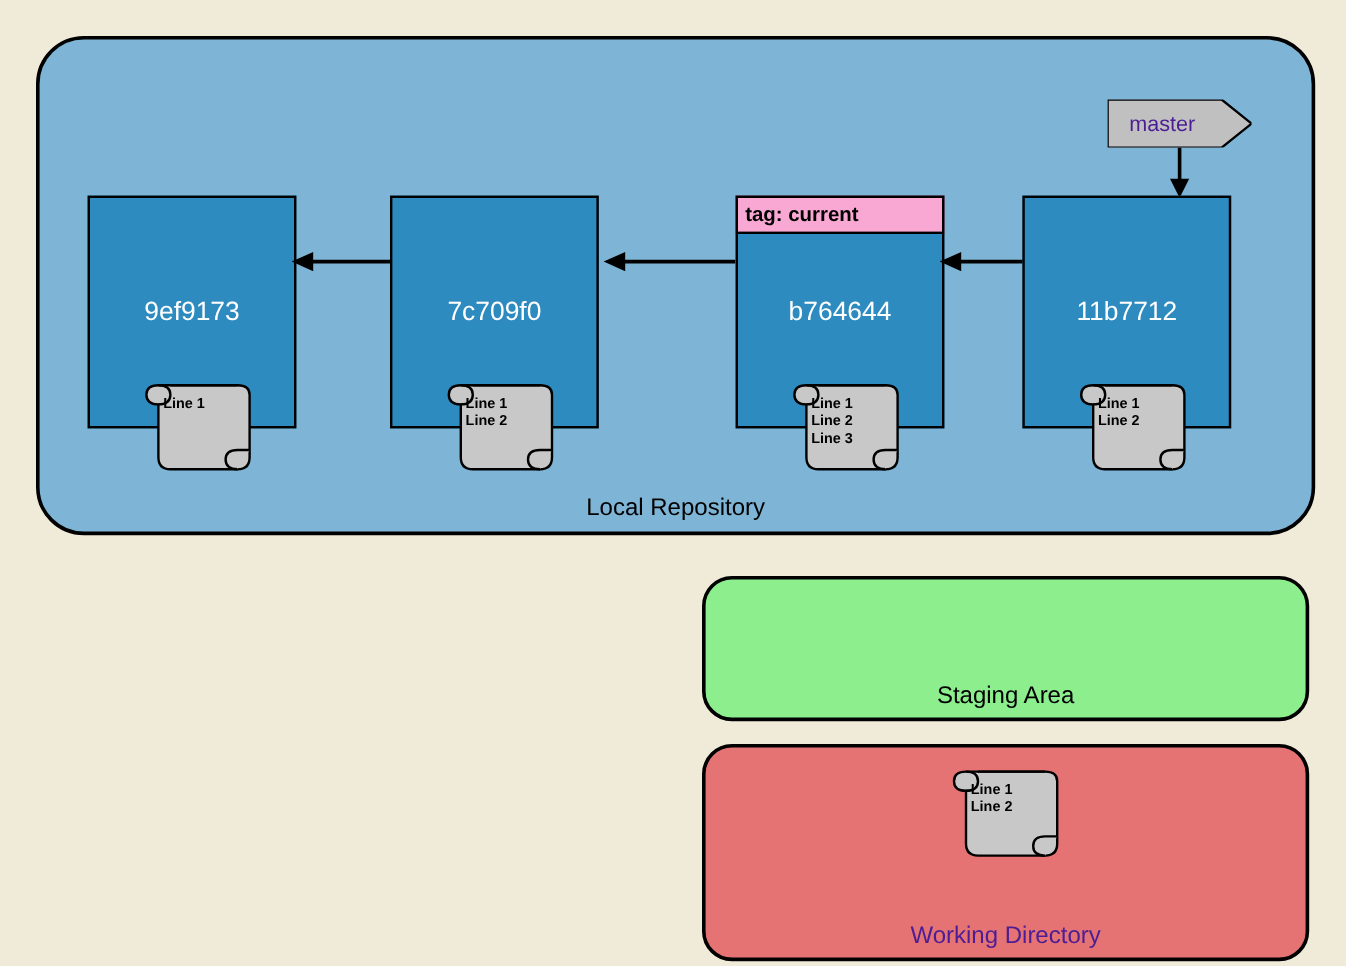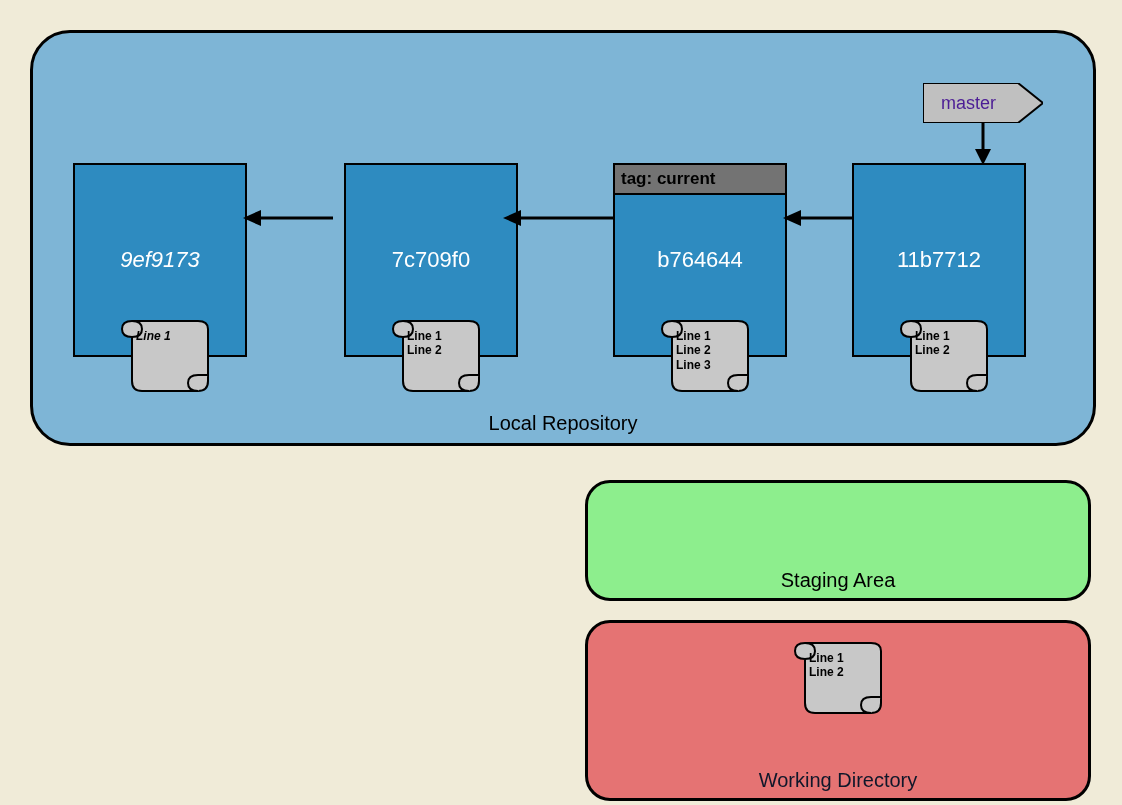--- a/index.html
+++ b/index.html
@@ -46,21 +46,21 @@
     transform: translate(-50%, -50%);
     color: #fff;
     font-size: 22px;
     white-space: nowrap;
   }
   .tag {
     position: absolute;
     top: -2px;
     left: -2px;
     right: -2px;
-    background: #737373;
+    background: #f9a8d4;
     border: 2px solid #000;
     color: #000;
     font-weight: bold;
     font-size: 17px;
     padding: 4px 6px;
     box-sizing: border-box;
   }
   .scroll {
     position: absolute;
     width: 90px;
@@ -122,21 +122,21 @@
     background: #e57373;
     border: 3px solid #000;
     border-radius: 25px;
   }
   .working-dir-label {
     position: absolute;
     bottom: 6px;
     left: 50%;
     transform: translateX(-50%);
     font-size: 20px;
-    color: #0f172a;
+    color: #4c1d95;
   }
   .wd-scroll {
     position: absolute;
     top: 12px;
     left: 205px;
     width: 90px;
   }
 </style>
 </head>
 <body>
@@ -148,39 +148,39 @@
     <svg width="120" height="40" viewBox="0 0 120 40">
       <polygon points="0,0 95,0 120,20 95,40 0,40" fill="#c0c0c0" stroke="#000" stroke-width="2"></polygon>
     </svg>
     <div class="master-tag-label">master</div>
   </div>
   <svg class="arrow" style="left:940px; top:90px;" width="20" height="42">
     <line x1="10" y1="0" x2="10" y2="28" stroke="#000" stroke-width="3"></line>
     <polygon points="10,42 2,26 18,26" fill="#000"></polygon>
   </svg>
 
-  <div class="commit" style="left:40px;font-style:italic;">
+  <div class="commit" style="left:40px;">
     <div class="commit-label">9ef9173</div>
     <div class="scroll">
       <svg width="90" height="80" viewBox="0 0 90 80">
         <path d="M12 8 Q2 8 2 16 Q2 24 12 24 L12 68 Q12 78 22 78 L78 78 Q88 78 88 68 L88 16 Q88 8 78 8 Z" fill="#c8c8c8" stroke="#000" stroke-width="2"></path>
         <path d="M12 8 Q22 8 22 16 Q22 24 12 24" fill="none" stroke="#000" stroke-width="2"></path>
         <path d="M78 8 L22 8" fill="none" stroke="#000" stroke-width="2"></path>
         <path d="M78 78 Q68 78 68 70 Q68 62 78 62 L88 62" fill="#c8c8c8" stroke="#000" stroke-width="2"></path>
       </svg>
       <div class="scroll-text">Line 1</div>
     </div>
   </div>
 
   <svg class="arrow" style="left:210px; top:175px;" width="90" height="20">
     <line x1="90" y1="10" x2="16" y2="10" stroke="#000" stroke-width="3"></line>
     <polygon points="0,10 18,2 18,18" fill="#000"></polygon>
   </svg>
 
-  <div class="commit" style="left:311px;">
+  <div class="commit" style="left:292px;">
     <div class="commit-label">7c709f0</div>
     <div class="scroll">
       <svg width="90" height="80" viewBox="0 0 90 80">
         <path d="M12 8 Q2 8 2 16 Q2 24 12 24 L12 68 Q12 78 22 78 L78 78 Q88 78 88 68 L88 16 Q88 8 78 8 Z" fill="#c8c8c8" stroke="#000" stroke-width="2"></path>
         <path d="M12 8 Q22 8 22 16 Q22 24 12 24" fill="none" stroke="#000" stroke-width="2"></path>
         <path d="M78 8 L22 8" fill="none" stroke="#000" stroke-width="2"></path>
         <path d="M78 78 Q68 78 68 70 Q68 62 78 62 L88 62" fill="#c8c8c8" stroke="#000" stroke-width="2"></path>
       </svg>
       <div class="scroll-text">Line 1
 Line 2</div>

